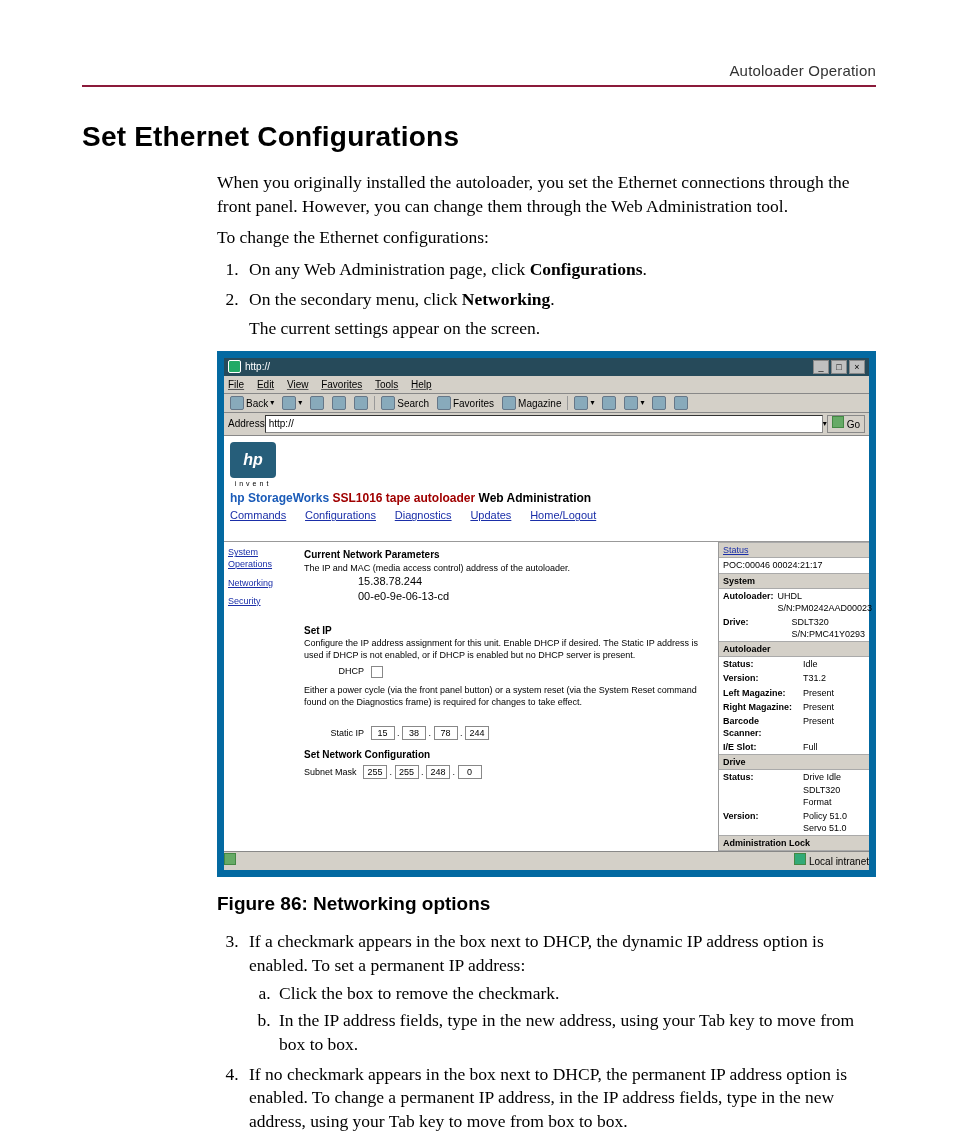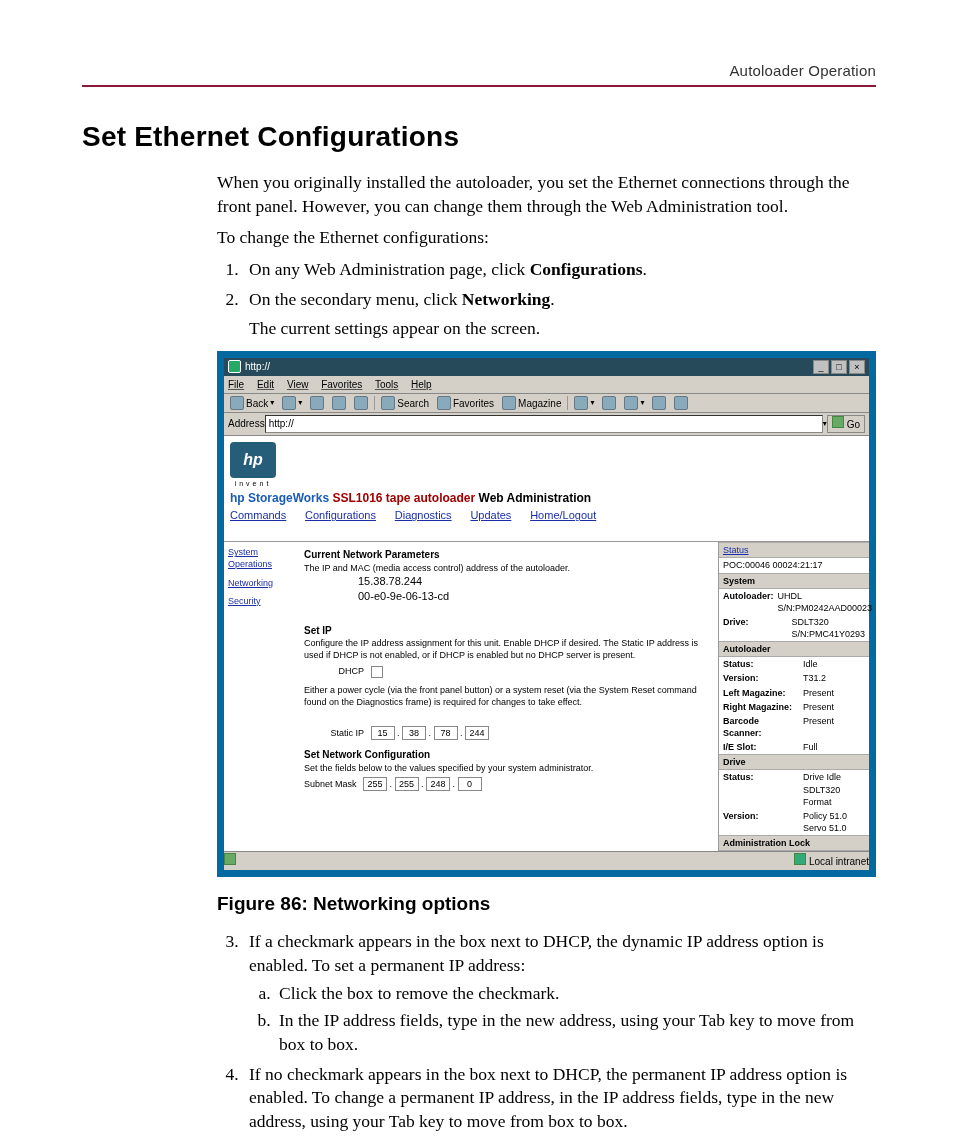--- a/index.html
+++ b/index.html
@@ -264,21 +264,20 @@
             <div style="margin-top:6px;">Either a power cycle (via the front panel button) or a system reset (via the System Reset command found on the Diagnostics frame) is required for changes to take effect.</div>
             <div style="margin-top:18px;">
               <span class="label-inline">Static IP</span>
               <span class="ibox">15</span> .
               <span class="ibox">38</span> .
               <span class="ibox">78</span> .
               <span class="ibox">244</span>
             </div>
 
             <div class="h" style="margin-top:8px;">Set Network Configuration</div>
-            <div>Set the fields below to the values specified by your system administrator.</div>
             <div style="margin-top:3px;">
               <span style="margin-right:4px;">Subnet Mask</span>
               <span class="ibox">255</span> .
               <span class="ibox">255</span> .
               <span class="ibox">248</span> .
               <span class="ibox">0</span>
             </div>
           </div>
 
           <div class="fw-right">

